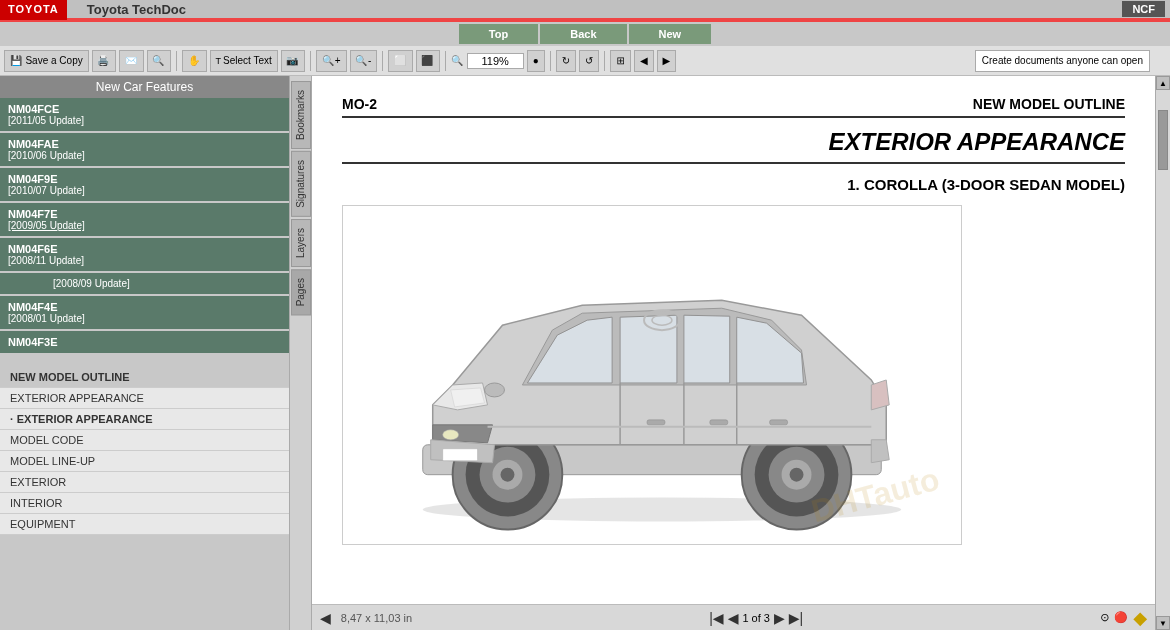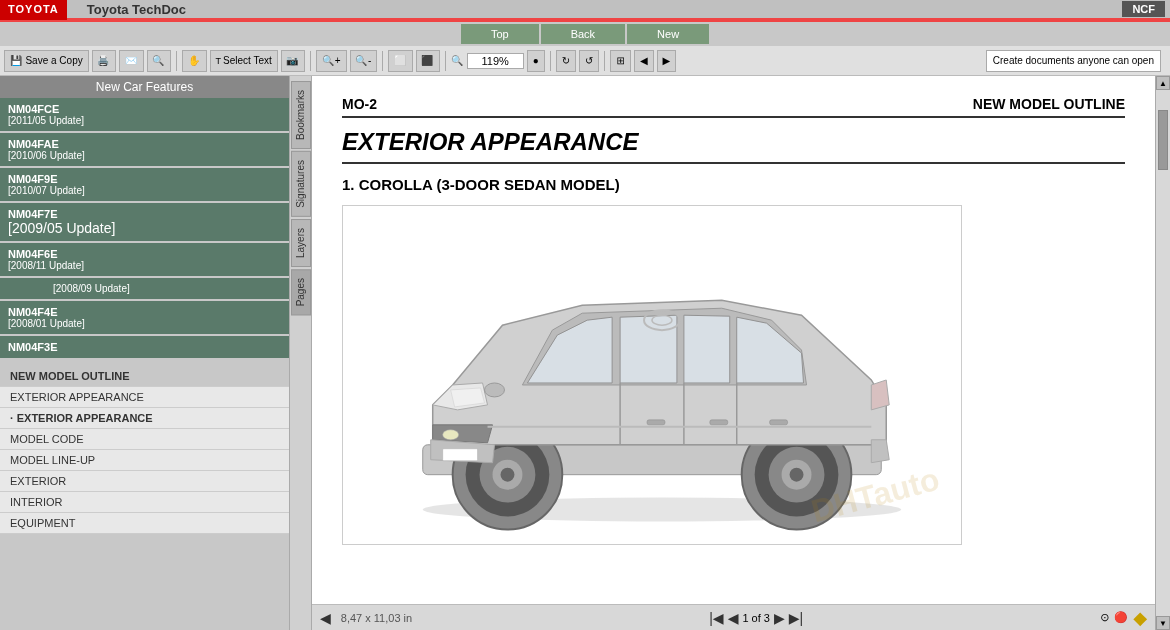--- a/index.html
+++ b/index.html
@@ -13,21 +13,21 @@
       background: #cc0000; color: white; font-weight: bold; font-size: 11px; padding: 2px 8px; margin-right: 10px; height: 22px; display: flex; align-items: center;
     }
     #app-title { font-size: 13px; font-weight: bold; color: #333; flex: 1; padding-left: 10px; }
     #ncf-badge { background: #555; color: white; font-size: 11px; font-weight: bold; padding: 2px 10px; margin-right: 5px; }
 
     
     #nav-bar {
       display: flex; align-items: center; height: 24px; background: #c8c8c8; gap: 2px; justify-content: center;
     }
     .nav-btn {
-      background: #7a9a7a; color: white; font-size: 11px; font-weight: normal; padding: 2px 30px; border: none; cursor: pointer; height: 20px;
+      background: #7a9a7a; color: white; font-size: 11px; font-weight: bold; padding: 2px 30px; border: none; cursor: pointer; height: 20px;
     }
 
     
     #toolbar {
       display: flex; align-items: center; height: 30px; background: #e0e0e0; border-bottom: 1px solid #bbb; padding: 0 4px; gap: 3px;
     }
     .tb-btn {
       background: #d0d0d0; border: 1px solid #aaa; font-size: 10px; cursor: pointer; padding: 1px 5px; height: 22px; display: flex; align-items: center; white-space: nowrap;
     }
     .tb-sep { width: 1px; height: 20px; background: #aaa; margin: 0 2px; }
@@ -56,21 +56,21 @@
     
     #tab-panel {
       width: 22px; background: #d0d0d0; border-right: 1px solid #aaa; display: flex; flex-direction: column; align-items: center; padding-top: 5px; gap: 0;
     }
     .vtab {
       writing-mode: vertical-rl; transform: rotate(180deg); font-size: 10px; background: #b8b8b8; border: 1px solid #999; padding: 8px 3px; cursor: pointer; color: #333; white-space: nowrap; width: 20px;
     }
 
     
     #content { flex: 1; background: white; overflow: hidden; display: flex; flex-direction: column; position: relative; }
-    #doc-area { flex: 1; overflow: hidden; padding: 20px 30px; position: relative; }
+    #doc-area { flex: 1; overflow: hidden; padding: 20px 30px; position: relative; text-align: right; }
     .doc-header-line { display: flex; justify-content: space-between; align-items: center; border-bottom: 2px solid #333; padding-bottom: 4px; margin-bottom: 10px; }
     .doc-page-code { font-size: 14px; font-weight: bold; }
     .doc-section-title { font-size: 14px; font-weight: bold; }
     .doc-main-title { font-size: 24px; font-weight: bold; font-style: italic; border-bottom: 2px solid #333; padding-bottom: 6px; margin-bottom: 12px; }
     .doc-sub-title { font-size: 15px; font-weight: bold; margin-bottom: 12px; }
     .car-image-box {
       border: 1px solid #ccc; width: 620px; height: 340px; display: flex; align-items: center; justify-content: center; background: white; overflow: hidden; position: relative;
     }
 
     
@@ -89,21 +89,21 @@
     .scroll-track { flex: 1; background: #d8d8d8; }
     .scroll-thumb { background: #999; height: 60px; margin: 20px 2px; border: 1px solid #888; }
 
     
     #watermark {
       position: absolute; bottom: 30px; right: 20px; opacity: 0.35; font-size: 28px; font-weight: bold; color: #b8860b; transform: rotate(-15deg); pointer-events: none;
     }
 
     
     #create-docs-btn {
-      background: white; border: 1px solid #aaa; font-size: 10px; padding: 2px 6px; cursor: pointer; text-align: center; line-height: 1.3; margin-right: 5px;
+      background: white; border: 1px solid #aaa; font-size: 10px; padding: 2px 6px; cursor: pointer; text-align: center; line-height: 1.3; margin-right: 16px;
     }
 
     
     #sidebar-list::-webkit-scrollbar { width: 8px; }
     #sidebar-list::-webkit-scrollbar-thumb { background: #999; }
     #sidebar-list::-webkit-scrollbar-track { background: #ddd; }
   </style>
 </head>
 <body>
 
@@ -172,34 +172,34 @@
       <div class="sidebar-item-group">
         <div>NM04FAE</div>
         <div style="font-weight:normal; font-size:10px;">[2010/06 Update]</div>
       </div>
       <div class="sidebar-item-group">
         <div>NM04F9E</div>
         <div style="font-weight:normal; font-size:10px;">[2010/07 Update]</div>
       </div>
       <div class="sidebar-item-group">
         <div>NM04F7E</div>
-        <div style="font-weight:normal; font-size:14px;">[2009/05 Update]</div>
+        <div style="font-weight:normal; font-size:10px;text-decoration:underline;">[2009/05 Update]</div>
       </div>
       <div class="sidebar-item-group">
         <div>NM04F6E</div>
         <div style="font-weight:normal; font-size:10px;">[2008/11 Update]</div>
       </div>
       <div class="sidebar-item-group">
         <div style="font-weight:normal; font-size:10px;padding-left:45px;">[2008/09 Update]</div>
       </div>
       <div class="sidebar-item-group">
         <div>NM04F4E</div>
         <div style="font-weight:normal; font-size:10px;">[2008/01 Update]</div>
       </div>
-      <div class="sidebar-item-group" style="margin-bottom:8px;">
+      <div class="sidebar-item-group" style="margin-bottom:14px;">
         <div>NM04F3E</div>
       </div>
 
       <div class="sidebar-submenu">
         <div class="sidebar-sub-item" style="background:#c8c8c8; font-weight:bold;">NEW MODEL OUTLINE</div>
         <div class="sidebar-sub-item">EXTERIOR APPEARANCE</div>
         <div class="sidebar-sub-item active">· EXTERIOR APPEARANCE</div>
         <div class="sidebar-sub-item">MODEL CODE</div>
         <div class="sidebar-sub-item">MODEL LINE-UP</div>
         <div class="sidebar-sub-item">EXTERIOR</div>

